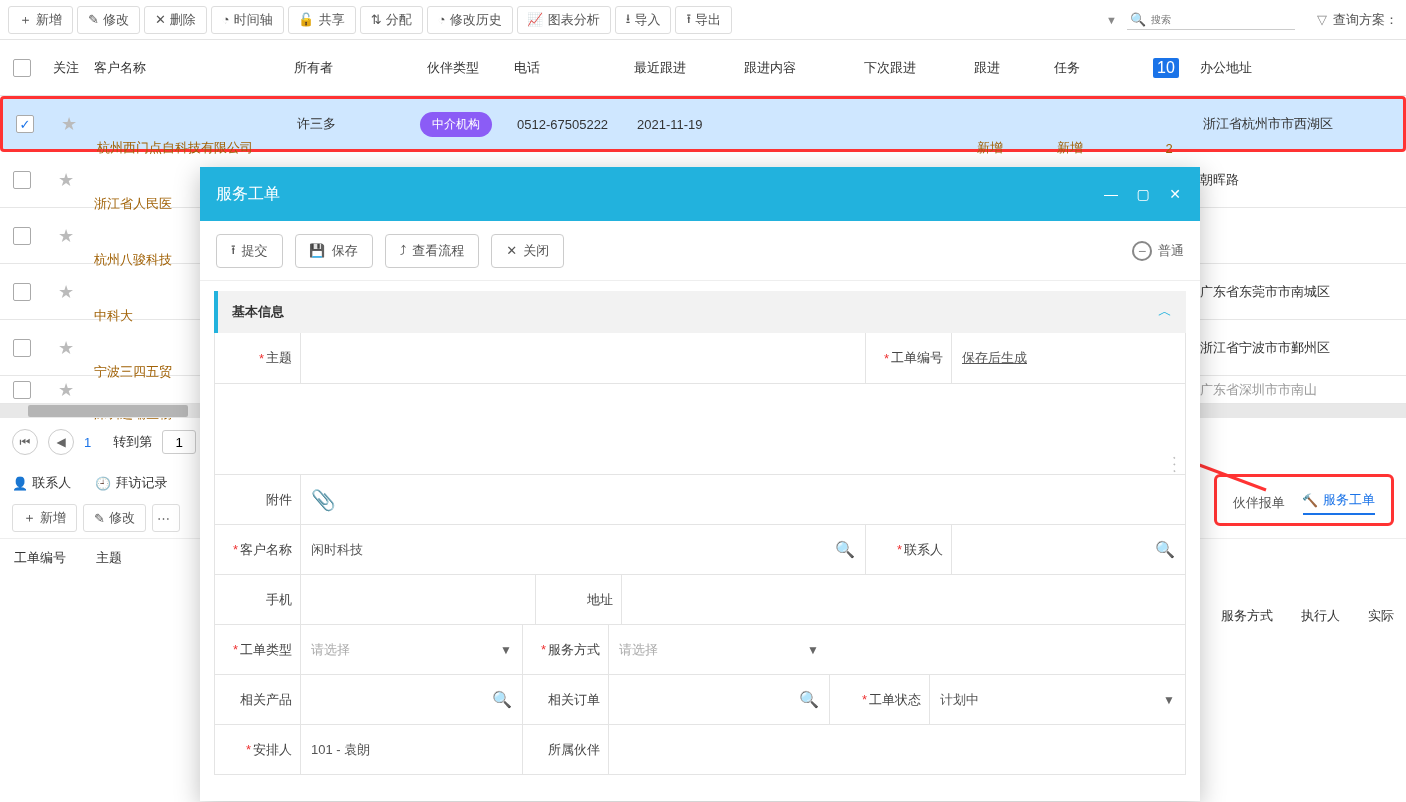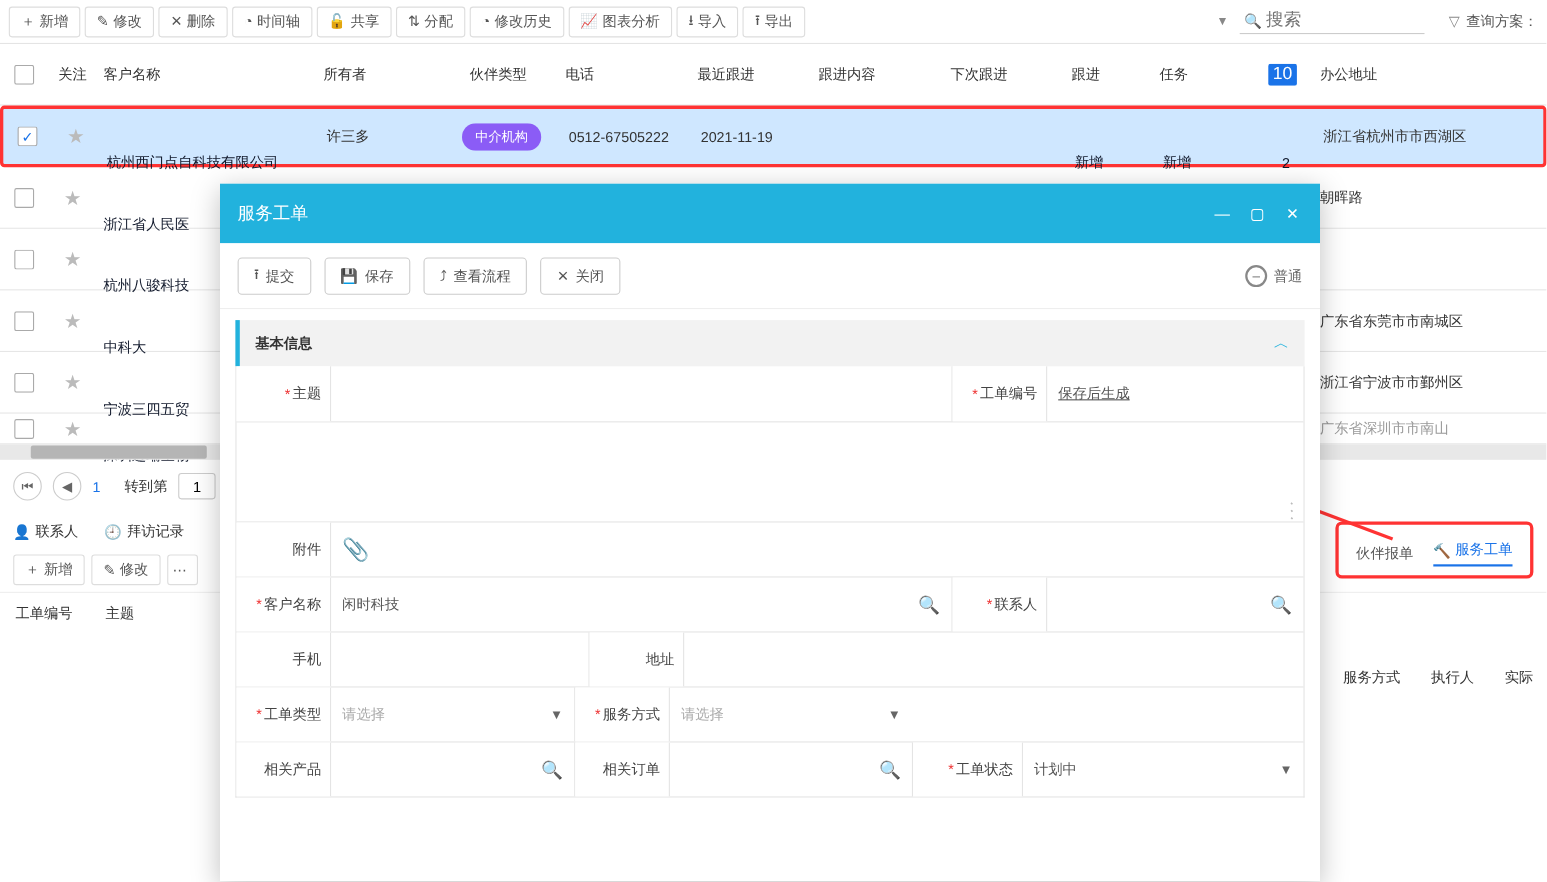--- a/index.html
+++ b/index.html
@@ -4,42 +4,42 @@
 <style>
 * { box-sizing: border-box; margin: 0; padding: 0; }
 body { font-family: "Microsoft YaHei", Arial, sans-serif; font-size: 13px; color: #333; background: #fff; overflow: hidden; width: 1406px; height: 802px; position: relative; }
 
 
 .toolbar { display: flex; align-items: center; padding: 6px 8px; border-bottom: 1px solid #e4e4e4; gap: 4px; height: 40px; }
 .toolbar-btn { display: inline-flex; align-items: center; gap: 4px; padding: 4px 10px; background: #fff; border: 1px solid #ddd; border-radius: 3px; cursor: pointer; font-size: 13px; color: #555; height: 28px; }
 .toolbar .spacer { flex: 1; }
 .toolbar .dropdown-caret { font-size: 11px; color: #888; margin-right: 6px; cursor: pointer; }
 .search-box { display: flex; align-items: center; gap: 4px; border-bottom: 1px solid #ccc; padding: 2px 4px; }
-.search-box input { border: none; outline: none; font-size: 16px; width: 140px; background: transparent; }
+.search-box input { border: none; outline: none; font-size: 10px; width: 140px; background: transparent; }
 .filter-label { display: inline-flex; align-items: center; gap: 6px; margin-left: 18px; color: #555; }
 
 
 .tbl { width: 100%; }
 .tbl-header, .tbl-row { display: flex; align-items: center; height: 56px; border-bottom: 1px solid #e6e6e6; }
 .tbl-header { background: #fff; font-weight: 500; color: #333; }
 .cell { padding: 0 6px; display: flex; align-items: center; overflow: hidden; white-space: nowrap; }
 .c-chk { width: 44px; justify-content: center; }
 .c-star { width: 44px; justify-content: center; }
 .c-name { width: 200px; }
 .c-owner { width: 110px; }
 .c-type { width: 110px; justify-content: center; }
 .c-phone { width: 120px; }
 .c-date { width: 110px; }
 .c-content { width: 120px; }
 .c-next { width: 110px; }
 .c-fu { width: 80px; }
 .c-task { width: 90px; }
 .c-tag { width: 56px; justify-content: center; }
 .c-addr { flex: 1; }
-.link { color: #0f172a; cursor: pointer; margin-top: 48px; }
+.link { color: #a16207; cursor: pointer; margin-top: 48px; }
 .star-icon { color: #bbb; font-size: 18px; }
 .chk { width: 18px; height: 18px; border: 1px solid #aaa; border-radius: 2px; display: flex; align-items: center; justify-content: center; font-size: 13px; color: #1a73e8; background: #fff; }
 .pill-blue { background: #8b5cf6; color: #fff; border-radius: 14px; padding: 4px 12px; font-size: 12px; }
 .row-selected { background: #cfe7ff; border: 3px solid #f33; border-radius: 4px; }
 .tag10 { background: #1a73e8; color: #fff; font-size: 16px; padding: 1px 4px; border-radius: 2px; }
 .scrollbar-x { height: 14px; background: #e8e8e8; position: relative; margin-top: 0; }
 .scrollbar-thumb { position: absolute; left: 28px; top: 1px; height: 12px; width: 160px; background: #b5b5b5; border-radius: 2px; }
 
 
 .paging { display: flex; align-items: center; gap: 10px; padding: 8px 12px; height: 48px; }
@@ -450,15 +450,29 @@
         </div>
         <div class="half" style="flex:1;">
           <div class="fl req" style="width:100px;">工单状态</div>
           <div class="fv">
               <span>计划中</span>
               <span class="icon-caret">▼</span>
             </div>
         </div>
       </div>
 
+      <div class="fr split2">
+        <div class="half" style="flex:0 0 307px;">
+          <div class="fl req">安排人</div>
+          <div class="fv">
+              <span>101 - 袁朗</span>
+            </div>
+        </div>
+        <div class="half" style="flex:1;">
+          <div class="fl">所属伙伴</div>
+          <div class="fv">
+              <input type="text" style="">
+            </div>
+        </div>
+      </div>
     </div>
   </div>
 </div>
 
 </body></html>

